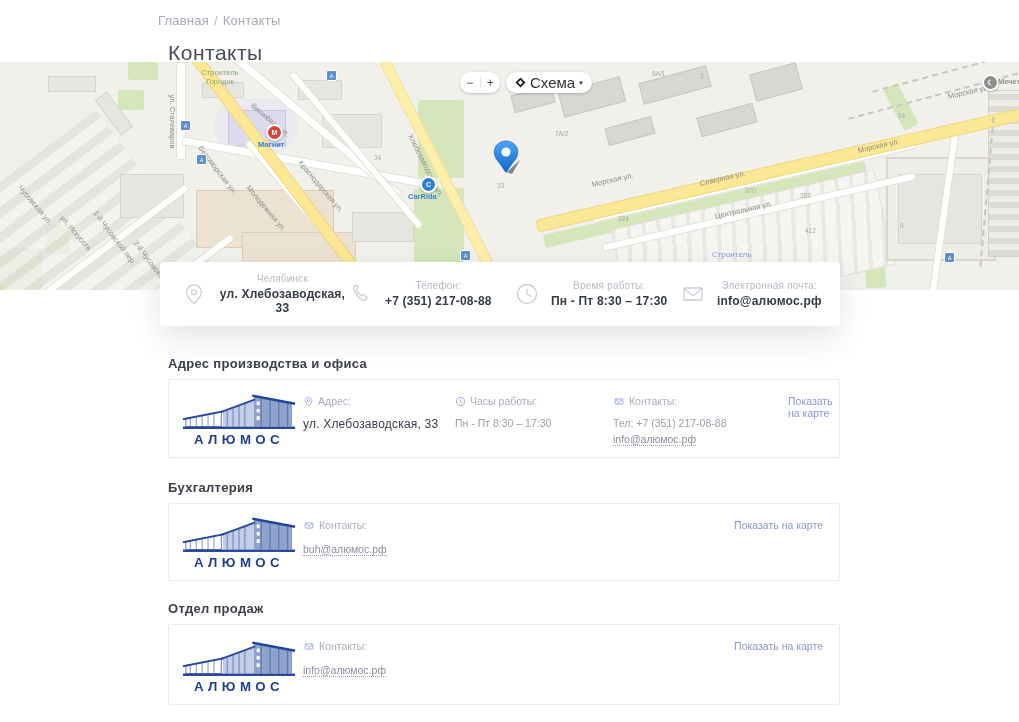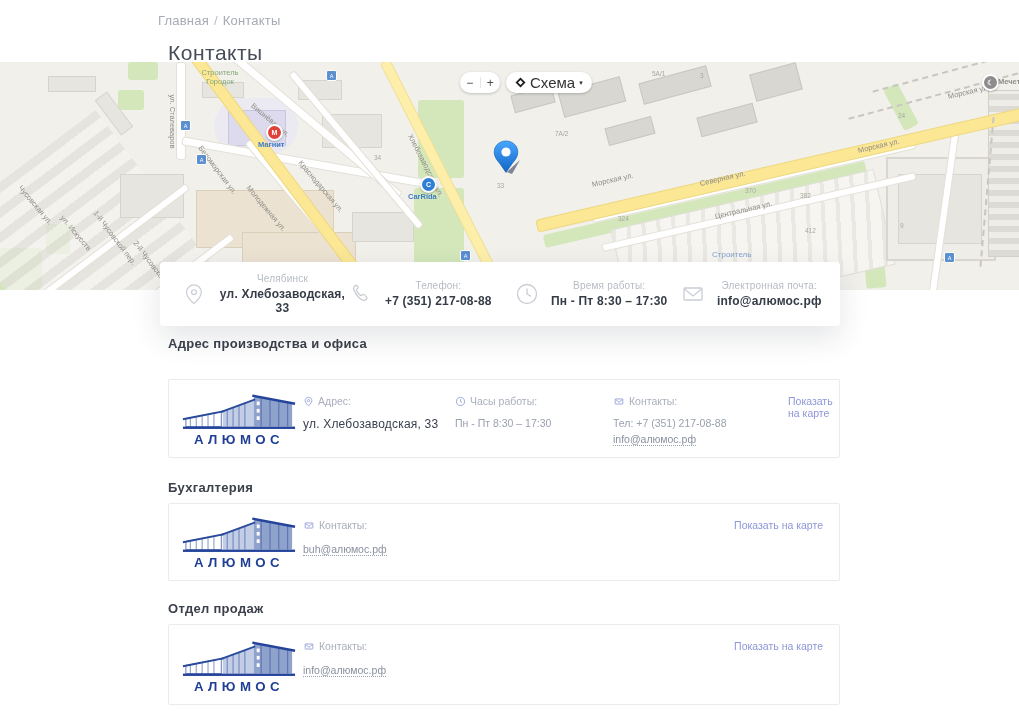--- a/index.html
+++ b/index.html
@@ -235,21 +235,21 @@
       <rect x="4" y="7" width="18" height="12" rx="1"></rect>
       <path d="M4.5 8 L13 15 L21.5 8"></path>
     </svg>
     <div class="txt">
       <span class="info-label">Электронная почта:</span>
       <span class="info-value">info@алюмос.рф</span>
     </div>
   </div>
 </div>
 
-<h2 class="section-heading" style="top:336px;margin:0">Адрес производства и офиса</h2>
+<h2 class="section-heading" style="top:356px;margin:0">Адрес производства и офиса</h2>
 <div class="card" style="top:379px;height:79px">
   <div class="logo-box">
     <svg width="118" height="64" viewBox="0 0 160 86">
       <polygon points="58,35 100,21 100,56 58,56" fill="#c3cde6"></polygon>
       <polygon points="100,15 152,25 152,56 100,56" fill="#8fa2cc"></polygon>
       <polygon points="8,45 56,36 56,56 8,56" fill="#ffffff" stroke="#2a4b9b" stroke-width="1"></polygon>
       <line x1="4" y1="46" x2="60" y2="35" stroke="#2a4b9b" stroke-width="2.6"></line>
       <line x1="56" y1="36" x2="102" y2="19" stroke="#2a4b9b" stroke-width="2.6"></line>
       <line x1="98" y1="14" x2="156" y2="25" stroke="#24449c" stroke-width="3.4"></line>
       <g stroke="#2a4b9b" stroke-width=".8">

